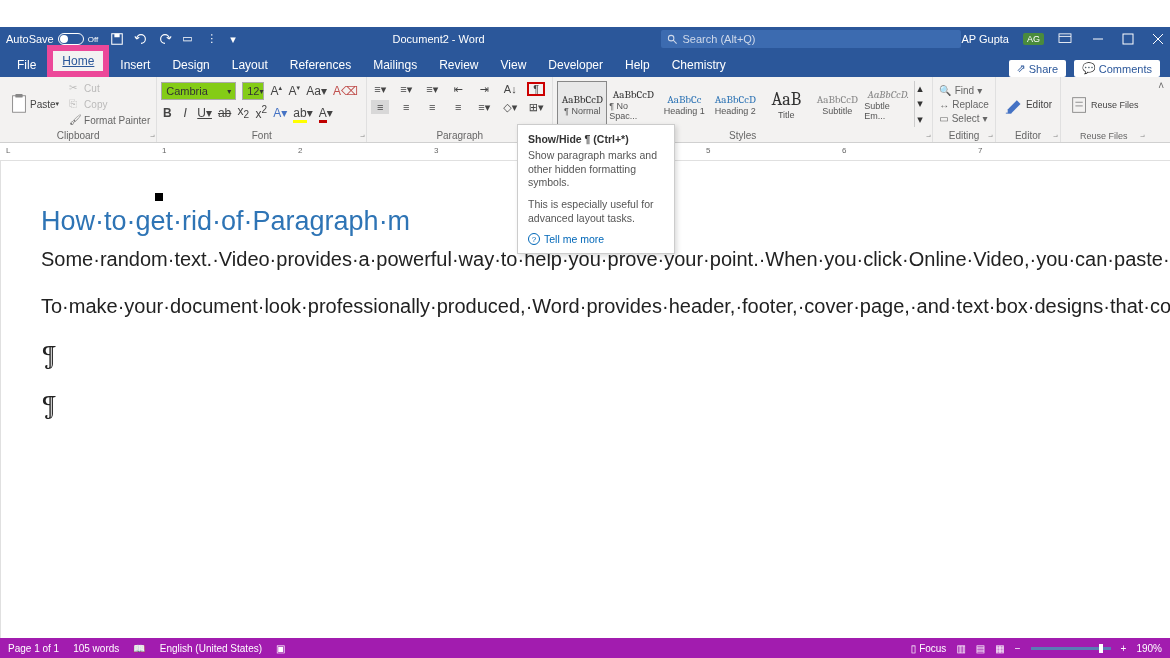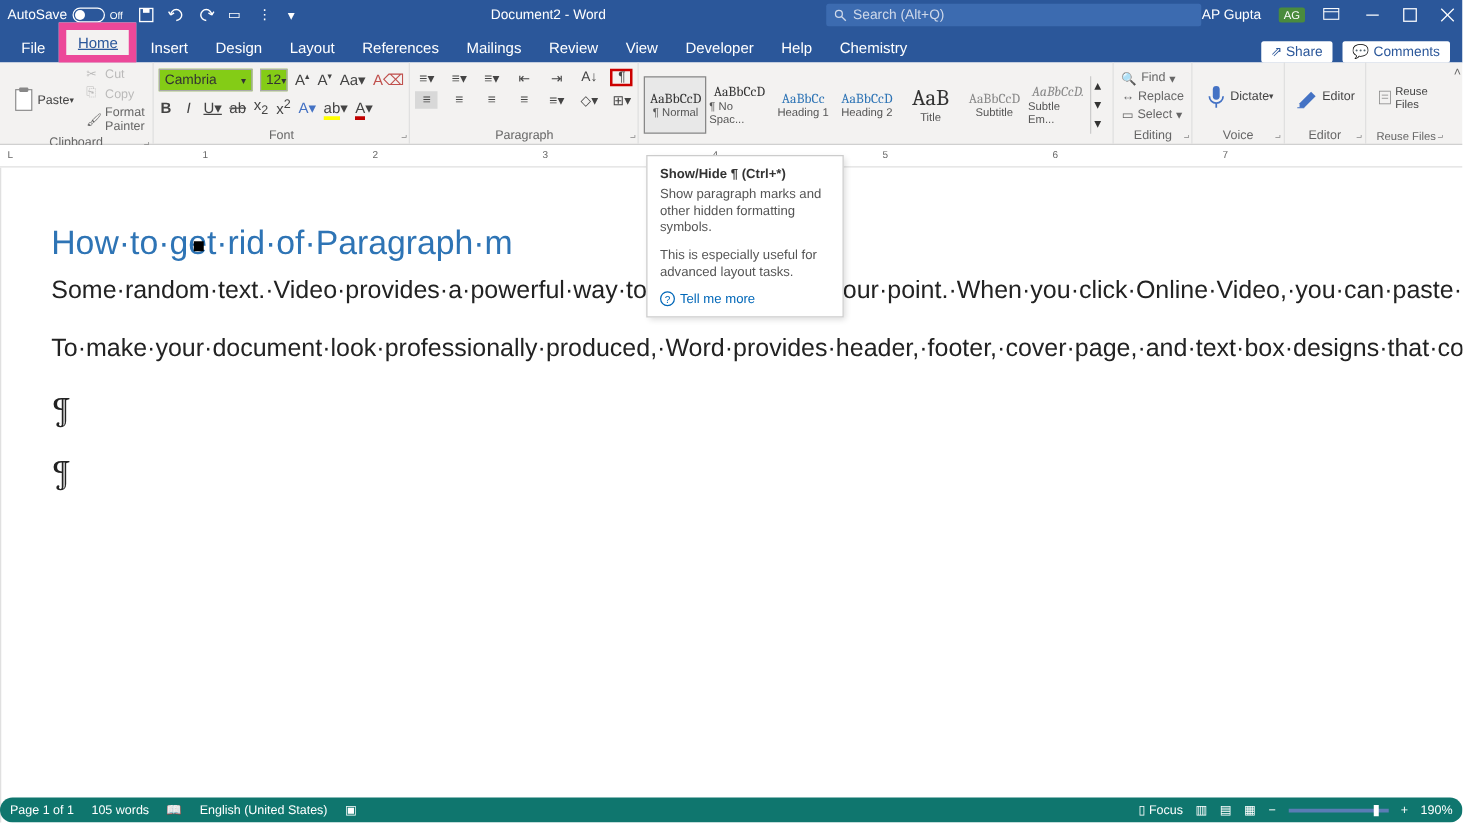--- a/index.html
+++ b/index.html
@@ -1,19 +1,19 @@
 <!DOCTYPE html>
 <html><head>
   <meta charset="utf-8">
   <style>
     * { margin: 0; padding: 0; box-sizing: border-box; font-family: "Segoe UI", Tahoma, sans-serif; }
     body { background: #fff; width: 1170px; height: 658px; overflow: hidden; font-size: 12px; color: #333; position: relative; }
     
     
-    .title-bar { background: #2B579A; height: 24px; display: flex; align-items: center; color: #fff; font-size: 11px; padding: 0 6px; }
+    .title-bar { background: #2B579A; height: 24px; display: flex; align-items: center; color: #fff; font-size: 11px; padding: 0 6px; margin-top: 27px; }
     .title-bar .autosave { display: flex; align-items: center; gap: 4px; }
     .toggle { width: 26px; height: 12px; border: 1px solid #fff; border-radius: 7px; display: inline-flex; align-items: center; padding: 0 1px; }
     .toggle-knob { width: 8px; height: 8px; border-radius: 50%; background: #fff; }
     .qat { display: flex; gap: 10px; margin-left: 12px; align-items: center; }
     .qat-icon { width: 14px; height: 14px; display: inline-block; }
     .title-center { flex: 1; text-align: center; }
     .search-box { width: 300px; height: 18px; background: #3c6bb0; border-radius: 2px; margin-left: 20px; display: flex; align-items: center; padding: 0 6px; color: #cfd9ea; font-size: 11px; }
     .title-right { display: flex; gap: 14px; }
     .avatar-badge { background: #4a8b3d; color: #fff; padding: 1px 4px; font-size: 9px; border-radius: 2px; }
     .win-btns { display: flex; gap: 18px; margin-left: 6px; }
@@ -73,21 +73,21 @@
     
     .tooltip { position: absolute; left: 517px; top: 124px; width: 158px; background: #fff; border: 1px solid #ccc; box-shadow: 2px 2px 5px rgba(0,0,0,0.15); padding: 8px 10px; font-size: 10.5px; color: #555; z-index: 100; }
     .tooltip-title { font-weight: 600; color: #333; margin-bottom: 4px; }
     .tooltip-p { margin-bottom: 8px; line-height: 1.3; }
     .tooltip-link { color: #0067B8; display: flex; align-items: center; gap: 4px; }
     
     
     .marker { position: absolute; left: 155px; top: 193px; width: 8px; height: 8px; background: #000; }
     
     
-    .status-bar { position: absolute; bottom: 0; left: 0; right: 0; height: 20px; background: #0f766e; color: #fff; display: flex; align-items: center; font-size: 10px; padding: 0 8px; gap: 14px; border-radius: 10px; }
+    .status-bar { position: absolute; bottom: 0; left: 0; right: 0; height: 20px; background: #a21caf; color: #fff; display: flex; align-items: center; font-size: 10px; padding: 0 8px; gap: 14px; }
     .status-right { margin-left: auto; display: flex; align-items: center; gap: 10px; }
     .zoom-slider { width: 80px; height: 3px; background: #5a7cb5; position: relative; }
     .zoom-slider::after { content:""; position:absolute; left: 68px; top: -3px; width: 4px; height: 9px; background: #fff; }
     
     svg { display: block; }
   </style>
 </head>
 <body>
 
 <div class="title-bar">
@@ -302,50 +302,37 @@
             <span class="style-prev" style="font-style:italic;color:#888">AaBbCcD.</span>
             <span>Subtle Em...</span>
           </div>
         <div style="width:14px;display:flex;flex-direction:column;justify-content:space-around;border-left:1px solid #ccc;padding-left:2px">
             <span>▴</span>
             <span>▾</span>
             <span>▾</span>
           </div>
       </div>
     </div>
+    <div class="group-label">Styles</div>
   </div>
 
   <div class="group">
     <div class="group-body">
       <div class="edit-col">
         <div class="small-btn"><span>🔍</span><span>Find</span>▾</div>
         <div class="small-btn">
             <span>↔</span>
             <span>Replace</span>
           </div>
         <div class="small-btn"><span>▭</span><span>Select</span>▾</div>
       </div>
     </div>
     <div class="group-label">Editing</div>
   </div>
 
-  <div class="group">
-    <div class="group-body">
-      <div class="big-btn">
-        <svg class="big-icon" viewBox="0 0 24 24">
-            <rect x="9" y="3" width="6" height="12" rx="3" fill="#4472C4"></rect>
-            <path d="M6 12 A6 6 0 0 0 18 12" fill="none" stroke="#4472C4" stroke-width="1.5"></path>
-            <line x1="12" y1="18" x2="12" y2="22" stroke="#4472C4" stroke-width="1.5"></line>
-          </svg>
-        <span>Dictate</span>
-          <span style="font-size:7px">▾</span>
-      </div>
-    </div>
-    <div class="group-label">Voice</div>
-  </div>
 
   <div class="group">
     <div class="group-body">
       <div class="big-btn">
         <svg class="big-icon" viewBox="0 0 24 24">
             <path d="M4 18 L14 8 L18 12 L8 22 L4 22 Z" fill="#4472C4"></path>
             <line x1="2" y1="22" x2="8" y2="22" stroke="#4472C4"></line>
           </svg>
         <span>Editor</span>
       </div>

